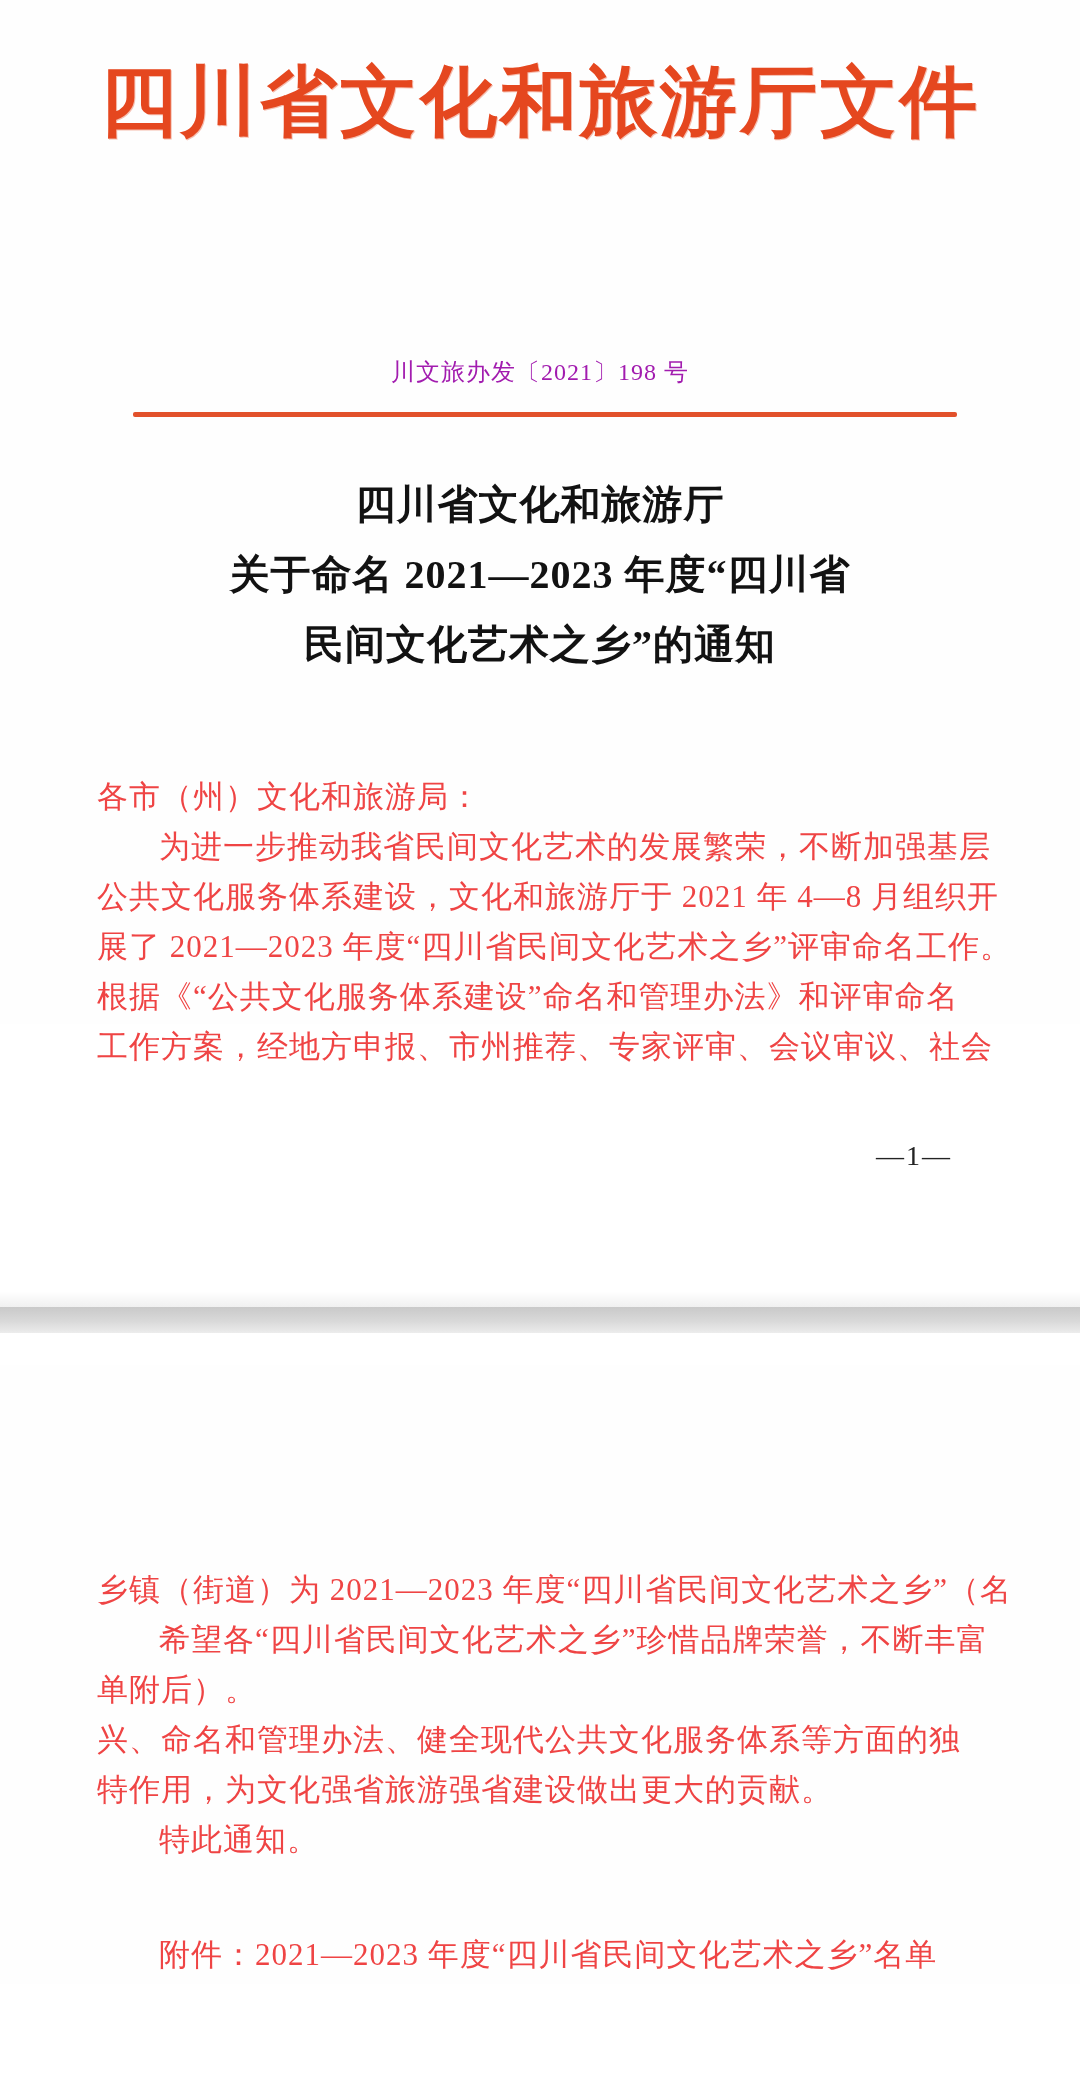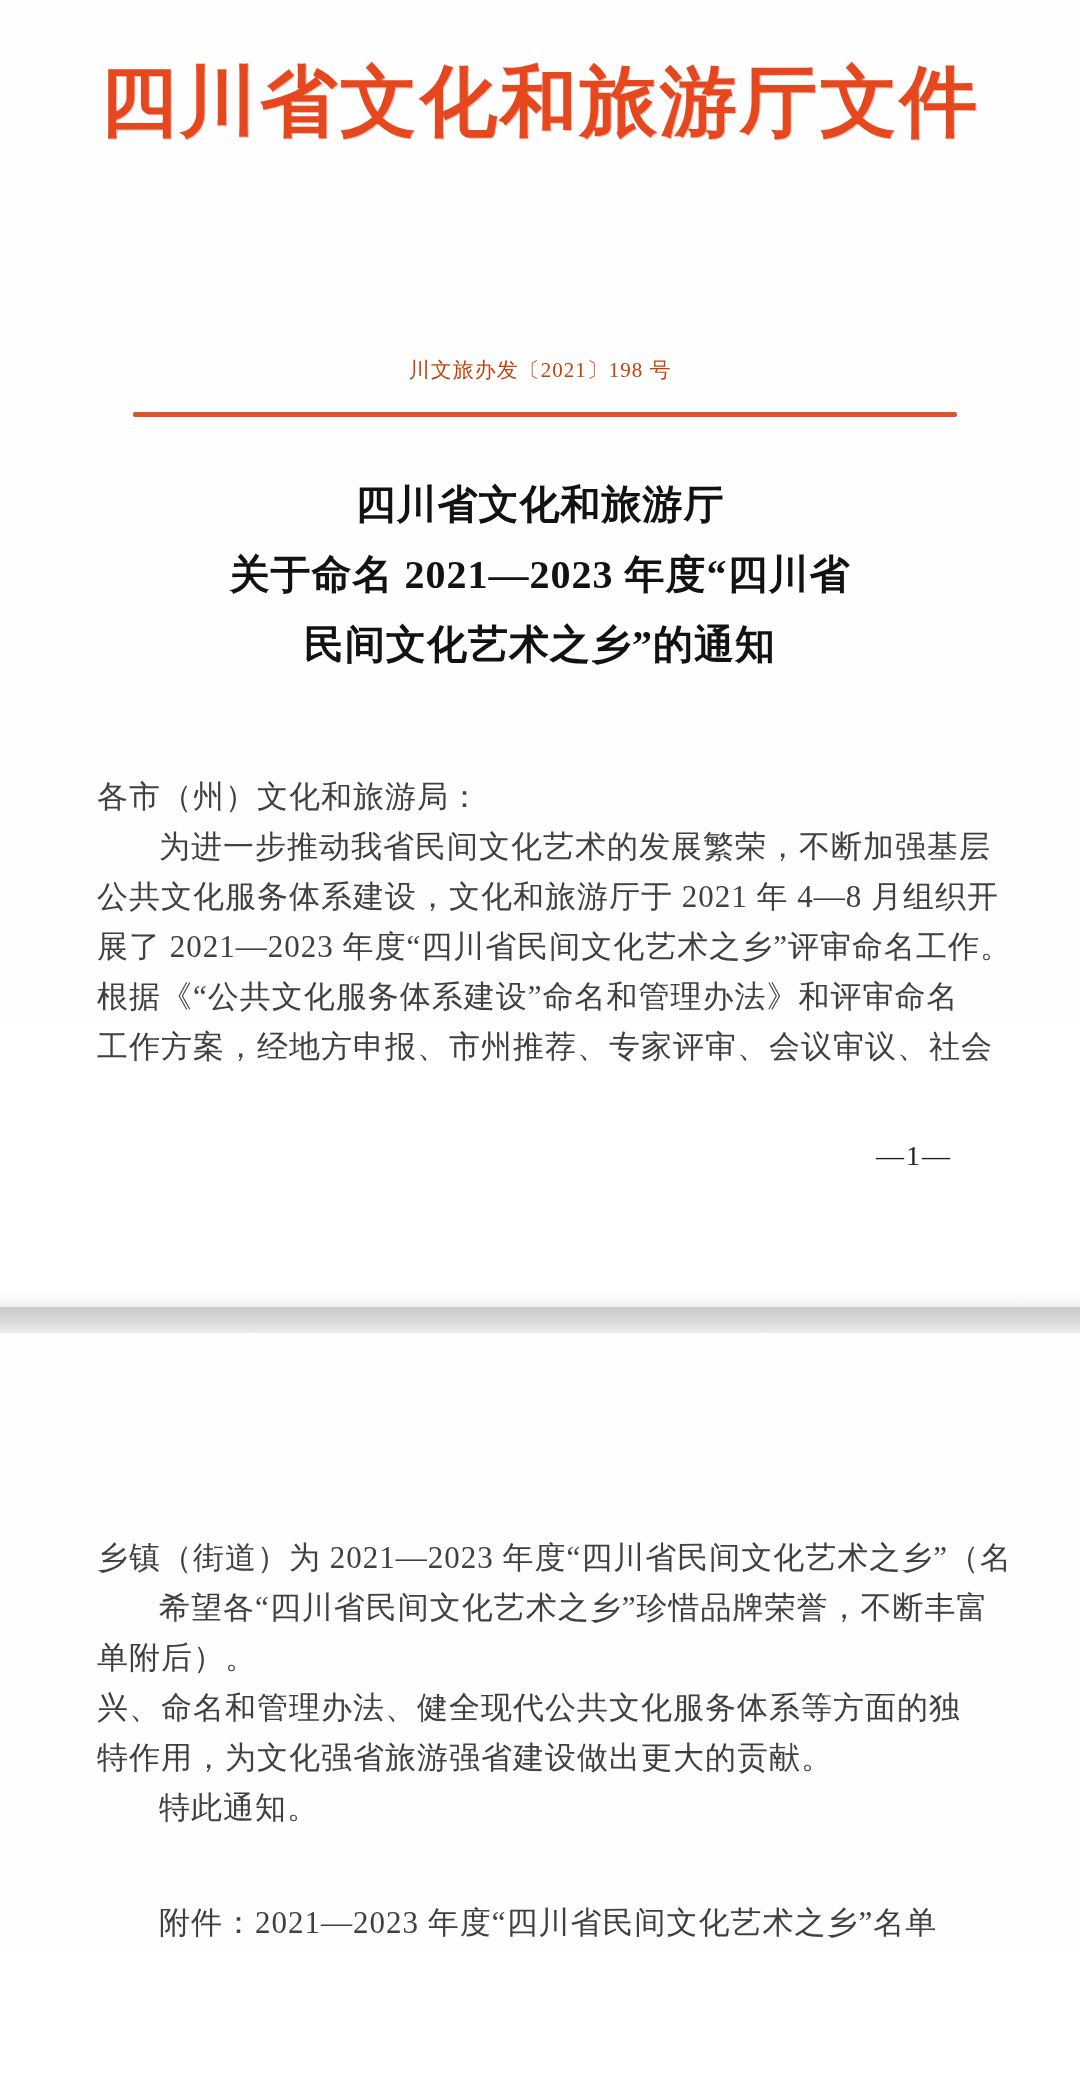--- a/index.html
+++ b/index.html
@@ -11,21 +11,21 @@
     font-family: "Liberation Serif", "DejaVu Serif", serif;
     overflow: hidden;
   }
   .page {
     position: absolute;
     left: 0;
     width: 1080px;
     background: #fefefe;
   }
   .page-1 { top: 0; height: 1024px; }
-  .page-2 { top: 1333px; height: 619px; }
+  .page-2 { top: 1365px; height: 619px; }
 
   .red-header {
     position: absolute;
     top: 60px;
     left: 0;
     width: 100%;
     text-align: center;
     font-size: 77px;
     font-weight: bold;
     color: #e5471f;
@@ -33,22 +33,22 @@
     line-height: 1.1;
     text-shadow: 1px 1px 0 rgba(229, 71, 31, 0.35);
     white-space: nowrap;
   }
   .doc-number {
     position: absolute;
     top: 356px;
     left: 0;
     width: 100%;
     text-align: center;
-    font-size: 21px;
-    color: #c2410c;
+    font-size: 24px;
+    color: #a21caf;
     letter-spacing: 1px;
     white-space: nowrap;
   }
   .red-rule {
     position: absolute;
     top: 412px;
     left: 133px;
     width: 824px;
     height: 5px;
     background: #e2512b;
@@ -66,21 +66,21 @@
     line-height: 70px;
     letter-spacing: 1px;
   }
   .title-block .line { white-space: nowrap; }
 
   .body-block {
     position: absolute;
     left: 97px;
     width: 892px;
     font-size: 31px;
-    color: #404040;
+    color: #ef4444;
     line-height: 50px;
     letter-spacing: 1px;
   }
   .body-1 { top: 772px; }
   .body-2 { top: 200px; }
   .body-block .line { white-space: nowrap; }
   .indent { text-indent: 62px; }
   .spacer { height: 65px; }
 
   .page-num {

